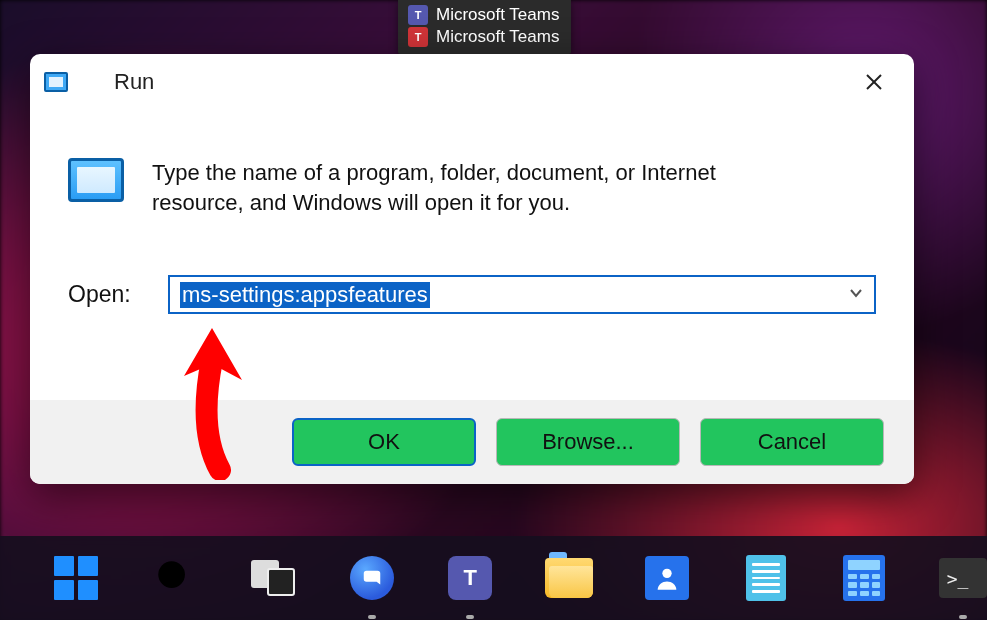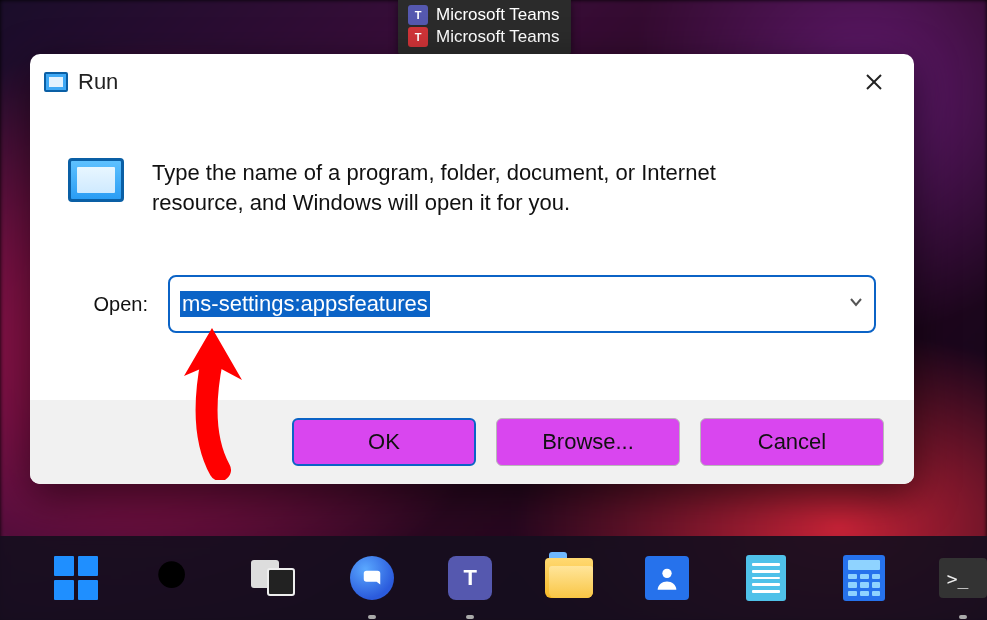--- a/index.html
+++ b/index.html
@@ -58,21 +58,21 @@
     border: 2px solid #0a5fa5;
     border-radius: 2px;
     position: relative;
   }
   .titlebar .run-icon::after {
     content:"";
     position:absolute; left:3px; right:3px; top:3px; bottom:3px;
     background:#fff;
     opacity:.85;
   }
-  .titlebar .title { font-size: 22px; }
+  .titlebar .title { font-size: 22px; margin-left: 36px; }
   .titlebar .close {
     margin-left: auto;
     width: 40px; height: 40px;
     display:flex; align-items:center; justify-content:center;
     cursor: pointer;
     border-radius: 4px;
   }
   .titlebar .close svg { width: 18px; height: 18px; stroke: #222; stroke-width: 2; }
 
   .body-area {
@@ -91,26 +91,26 @@
   }
   .big-run-icon::after {
     content:"";
     position:absolute; inset: 6px;
     background: linear-gradient(#e8f6ff,#cfeaff);
     border-radius:1px;
   }
   .desc-text { font-size: 22px; line-height: 1.35; max-width: 660px; }
 
   .open-row { display:flex; align-items:center; gap: 20px; margin-top: 58px; }
-  .open-label { font-size: 20px; width: 80px; text-align: right; }
+  .open-label { font-size: 23px; width: 80px; }
   .combo {
     flex: 1;
-    height: 58px;
+    height: 39px;
     border: 2px solid #0b63c6;
-    border-radius: 8px;
+    border-radius: 0;
     background: #fff;
     display: flex; align-items: center;
     padding: 0 36px 0 10px;
     position: relative;
   }
   .combo .sel {
     font-size: 22px;
     background: #0b63c6;
     color: #fff;
     padding: 0 2px;
@@ -125,21 +125,21 @@
     background: #f1f1f1;
     height: 84px;
     display: flex; align-items: center; justify-content: flex-end;
     gap: 20px;
     padding-right: 30px;
   }
   .btn {
     min-width: 184px;
     height: 48px;
     border: 1.5px solid #b8b8b8;
-    background: #d946ef;
+    background: #22c55e;
     border-radius: 6px;
     font-size: 22px;
     color: #111;
     cursor: pointer;
     display:flex; align-items:center; justify-content:center;
   }
   .btn.primary {
     border: 2px solid #0b63c6;
   }
 

